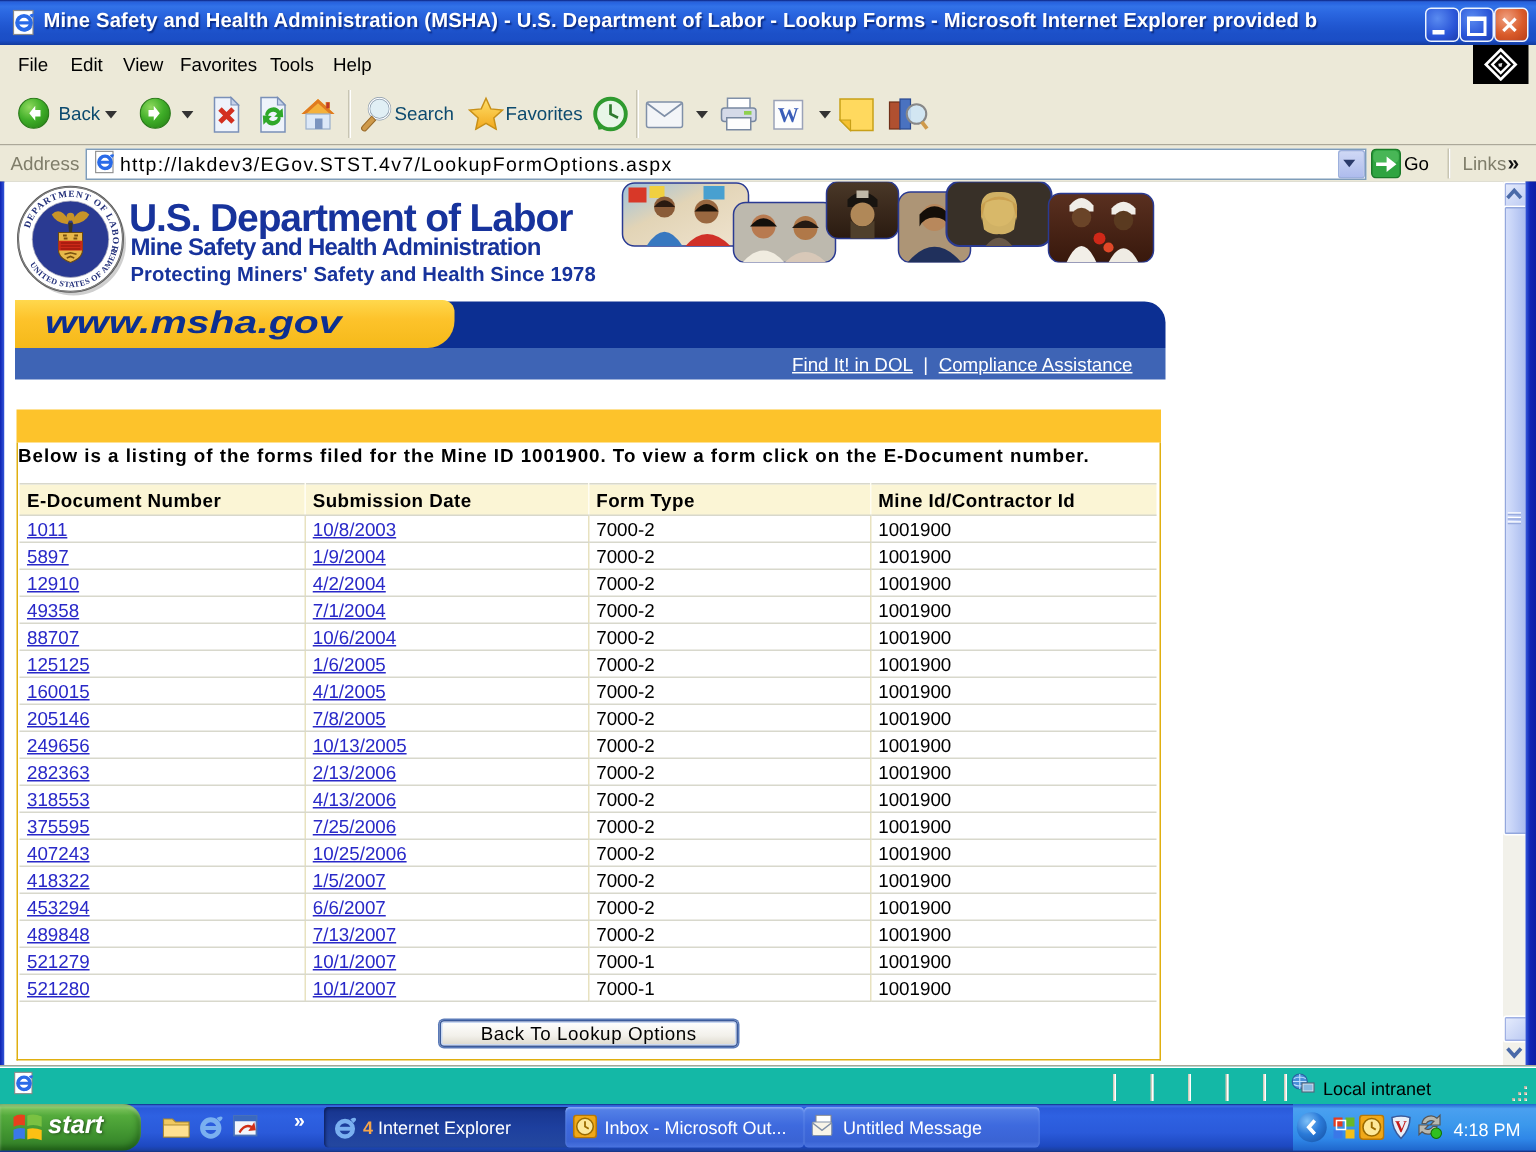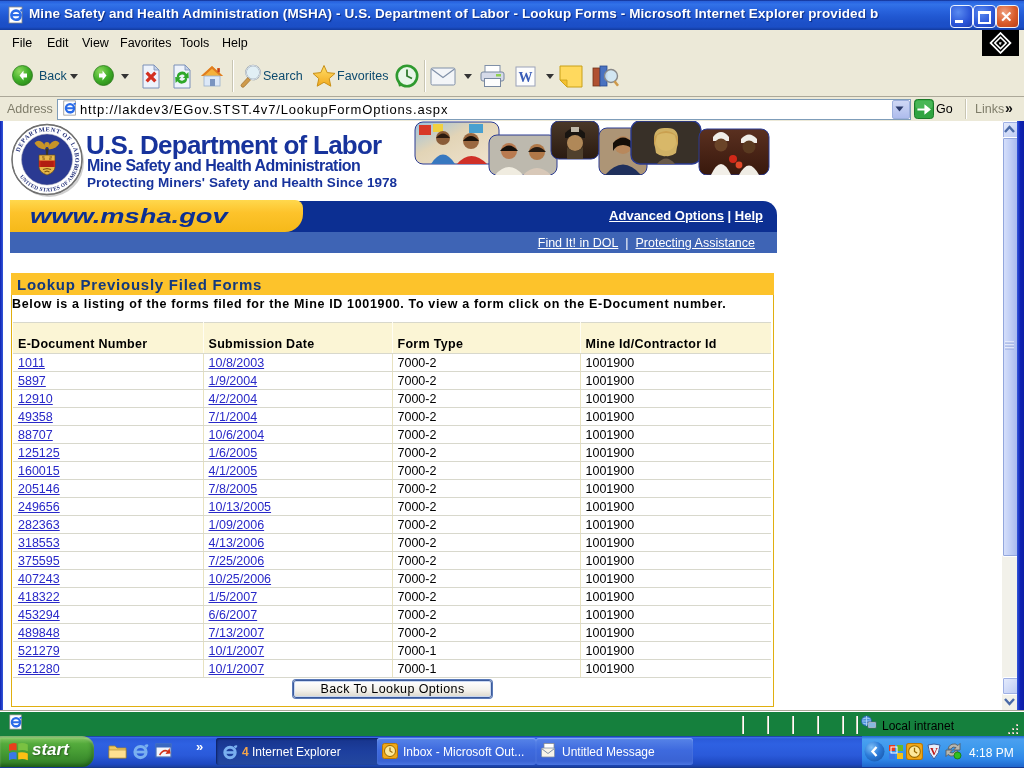--- a/index.html
+++ b/index.html
@@ -56,32 +56,32 @@
 #finditbar a{color:#fff;text-decoration:underline;}
 
 #goldbar{left:8px;top:152px;width:763px;height:22px;background:#fdc32b;}
 #goldbartext{left:14px;top:155px;font-size:15px;font-weight:bold;color:#13397d;letter-spacing:0.75px;}
 #belowtext{left:9px;top:176px;font-size:12.5px;font-weight:bold;color:#000;letter-spacing:0.65px;}
 #boxleft{left:8px;top:174px;width:1px;height:412px;background:#e0af10;}
 #boxright{left:770px;top:174px;width:1px;height:412px;background:#e0af10;}
 #boxbottom{left:8px;top:585px;width:763px;height:1px;background:#e0af10;}
 
 #ftable{left:10px;top:201px;width:758px;border-collapse:collapse;font-size:12.5px;}
-#ftable th{background:#fbf5d5;text-align:left;font-weight:bold;padding:14px 0 2px 5px;border-bottom:1px solid #d8d8cc;border-top:1px solid #d8d8cc;height:14px;font-size:12.5px;letter-spacing:0.3px;}
+#ftable th{background:#fbf5d5;text-align:left;font-weight:bold;padding:4px 0 2px 5px;border-bottom:1px solid #d8d8cc;border-top:1px solid #d8d8cc;height:14px;font-size:12.5px;letter-spacing:0.3px;}
 #ftable td{padding:0 0 0 5px;border-bottom:1px solid #d8d8cc;height:17px;}
 #ftable .cb{border-right:1px solid #e8e2c0;}
 #ftable th.cb{border-right-color:#fffdf2;}
 #ftable a{color:#2929c8;text-decoration:underline;}
 #ftable .c1{width:184.5px;}
 #ftable .c2{width:183px;}
 #ftable .c3{width:182px;}
 
 #backbtn{left:290px;top:559px;width:197px;height:16px;background:linear-gradient(180deg,#ffffff,#f2f0ea 60%,#dcd8cc);border:1px solid #3c5b9b;border-radius:3px;box-shadow:0 0 0 1px #5a7ab8, inset 0 0 0 1px #c9d8f2;text-align:center;font-size:12.5px;color:#000;line-height:16px;letter-spacing:0.4px;}
 
-#statusbar{left:0;top:711px;width:1024px;height:25px;background:#15803d;border-top:1px solid #fff;box-shadow:0 -1px 0 #a8a696;text-decoration:underline;}
+#statusbar{left:0;top:711px;width:1024px;height:25px;background:#14b8a6;border-top:1px solid #fff;box-shadow:0 -1px 0 #a8a696;text-decoration:underline;}
 .statussep{position:absolute;top:4px;width:1px;height:18px;background:#cfccba;border-right:1px solid #fff;}
 #localintranet{left:882px;top:7px;font-size:12px;color:#000;}
 
 #taskbar{left:0;top:736px;width:1024px;height:32px;
 background:linear-gradient(180deg,#0c2b84 0%,#3a6fe8 4%,#2a5ada 9%,#2e61e2 25%,#2a5ada 60%,#1d48c0 88%,#1a3f9e 97%,#15337e 100%);}
 #startbtn{left:0;top:0px;width:94px;height:31px;border-radius:0 12px 12px 0;
 background:linear-gradient(180deg,#2d6e1e 0%,#7cc35c 8%,#54ab3c 25%,#459a33 55%,#37862a 85%,#2a7220 100%);
 box-shadow:inset -2px -2px 4px rgba(0,40,0,.35), inset 0 2px 2px rgba(220,255,200,.5);}
 #starttext{left:32px;top:4px;color:#fff;font-size:17px;font-weight:bold;font-style:italic;text-shadow:1px 1px 2px #2a5a20;}
 .taskbtn{position:absolute;top:2px;height:27px;border-radius:3px;color:#fff;font-size:12px;}
@@ -373,25 +373,23 @@
 <circle cx="320" cy="38" r="4" fill="#d02818"></circle>
           <circle cx="326" cy="44" r="3.4" fill="#e04828"></circle>
 </g>
 </svg>
     <div class="abs" id="dolh2">Mine Safety and Health Administration</div>
     <div class="abs" id="dolh1">U.S. Department of Labor</div>
     <div class="abs" id="dolh3">Protecting Miners' Safety and Health Since 1978</div>
     <div class="abs" id="navybar"></div>
     <div class="abs" id="yellowtab"></div>
     <div class="abs" id="mshagov">www.msha.gov</div>
-    <div class="abs" id="advopts"><a>Advanced Options</a> <span style="text-decoration:none">|</span> <a>Help</a></div>
     <div class="abs" id="royalbar"></div>
-    <div class="abs" id="finditbar"><a>Find It! in DOL</a>&nbsp; | &nbsp;<a>Protecting Assistance</a></div>
+    <div class="abs" id="finditbar"><a>Find It! in DOL</a>&nbsp; | &nbsp;<a>Compliance Assistance</a></div>
     <div class="abs" id="goldbar"></div>
-    <div class="abs" id="goldbartext">Lookup Previously Filed Forms</div>
     <div class="abs" id="belowtext">Below is a listing of the forms filed for the Mine ID 1001900. To view a form click on the E-Document number.</div>
     <div class="abs" id="boxleft"></div>
     <div class="abs" id="boxright"></div>
     <div class="abs" id="boxbottom"></div>
     <table class="abs" id="ftable">
       <tbody>
           <tr>
             <th class="c1 cb">E-Document Number</th>
             <th class="c2 cb">Submission Date</th>
             <th class="c3 cb">Form Type</th>
@@ -446,21 +444,21 @@
             <td>1001900</td>
           </tr>
       <tr>
             <td class="cb"><a>249656</a></td>
             <td class="cb"><a>10/13/2005</a></td>
             <td class="cb">7000-2</td>
             <td>1001900</td>
           </tr>
       <tr>
             <td class="cb"><a>282363</a></td>
-            <td class="cb"><a>1/09/2006</a></td>
+            <td class="cb"><a>2/13/2006</a></td>
             <td class="cb">7000-2</td>
             <td>1001900</td>
           </tr>
       <tr>
             <td class="cb"><a>318553</a></td>
             <td class="cb"><a>4/13/2006</a></td>
             <td class="cb">7000-2</td>
             <td>1001900</td>
           </tr>
       <tr>

